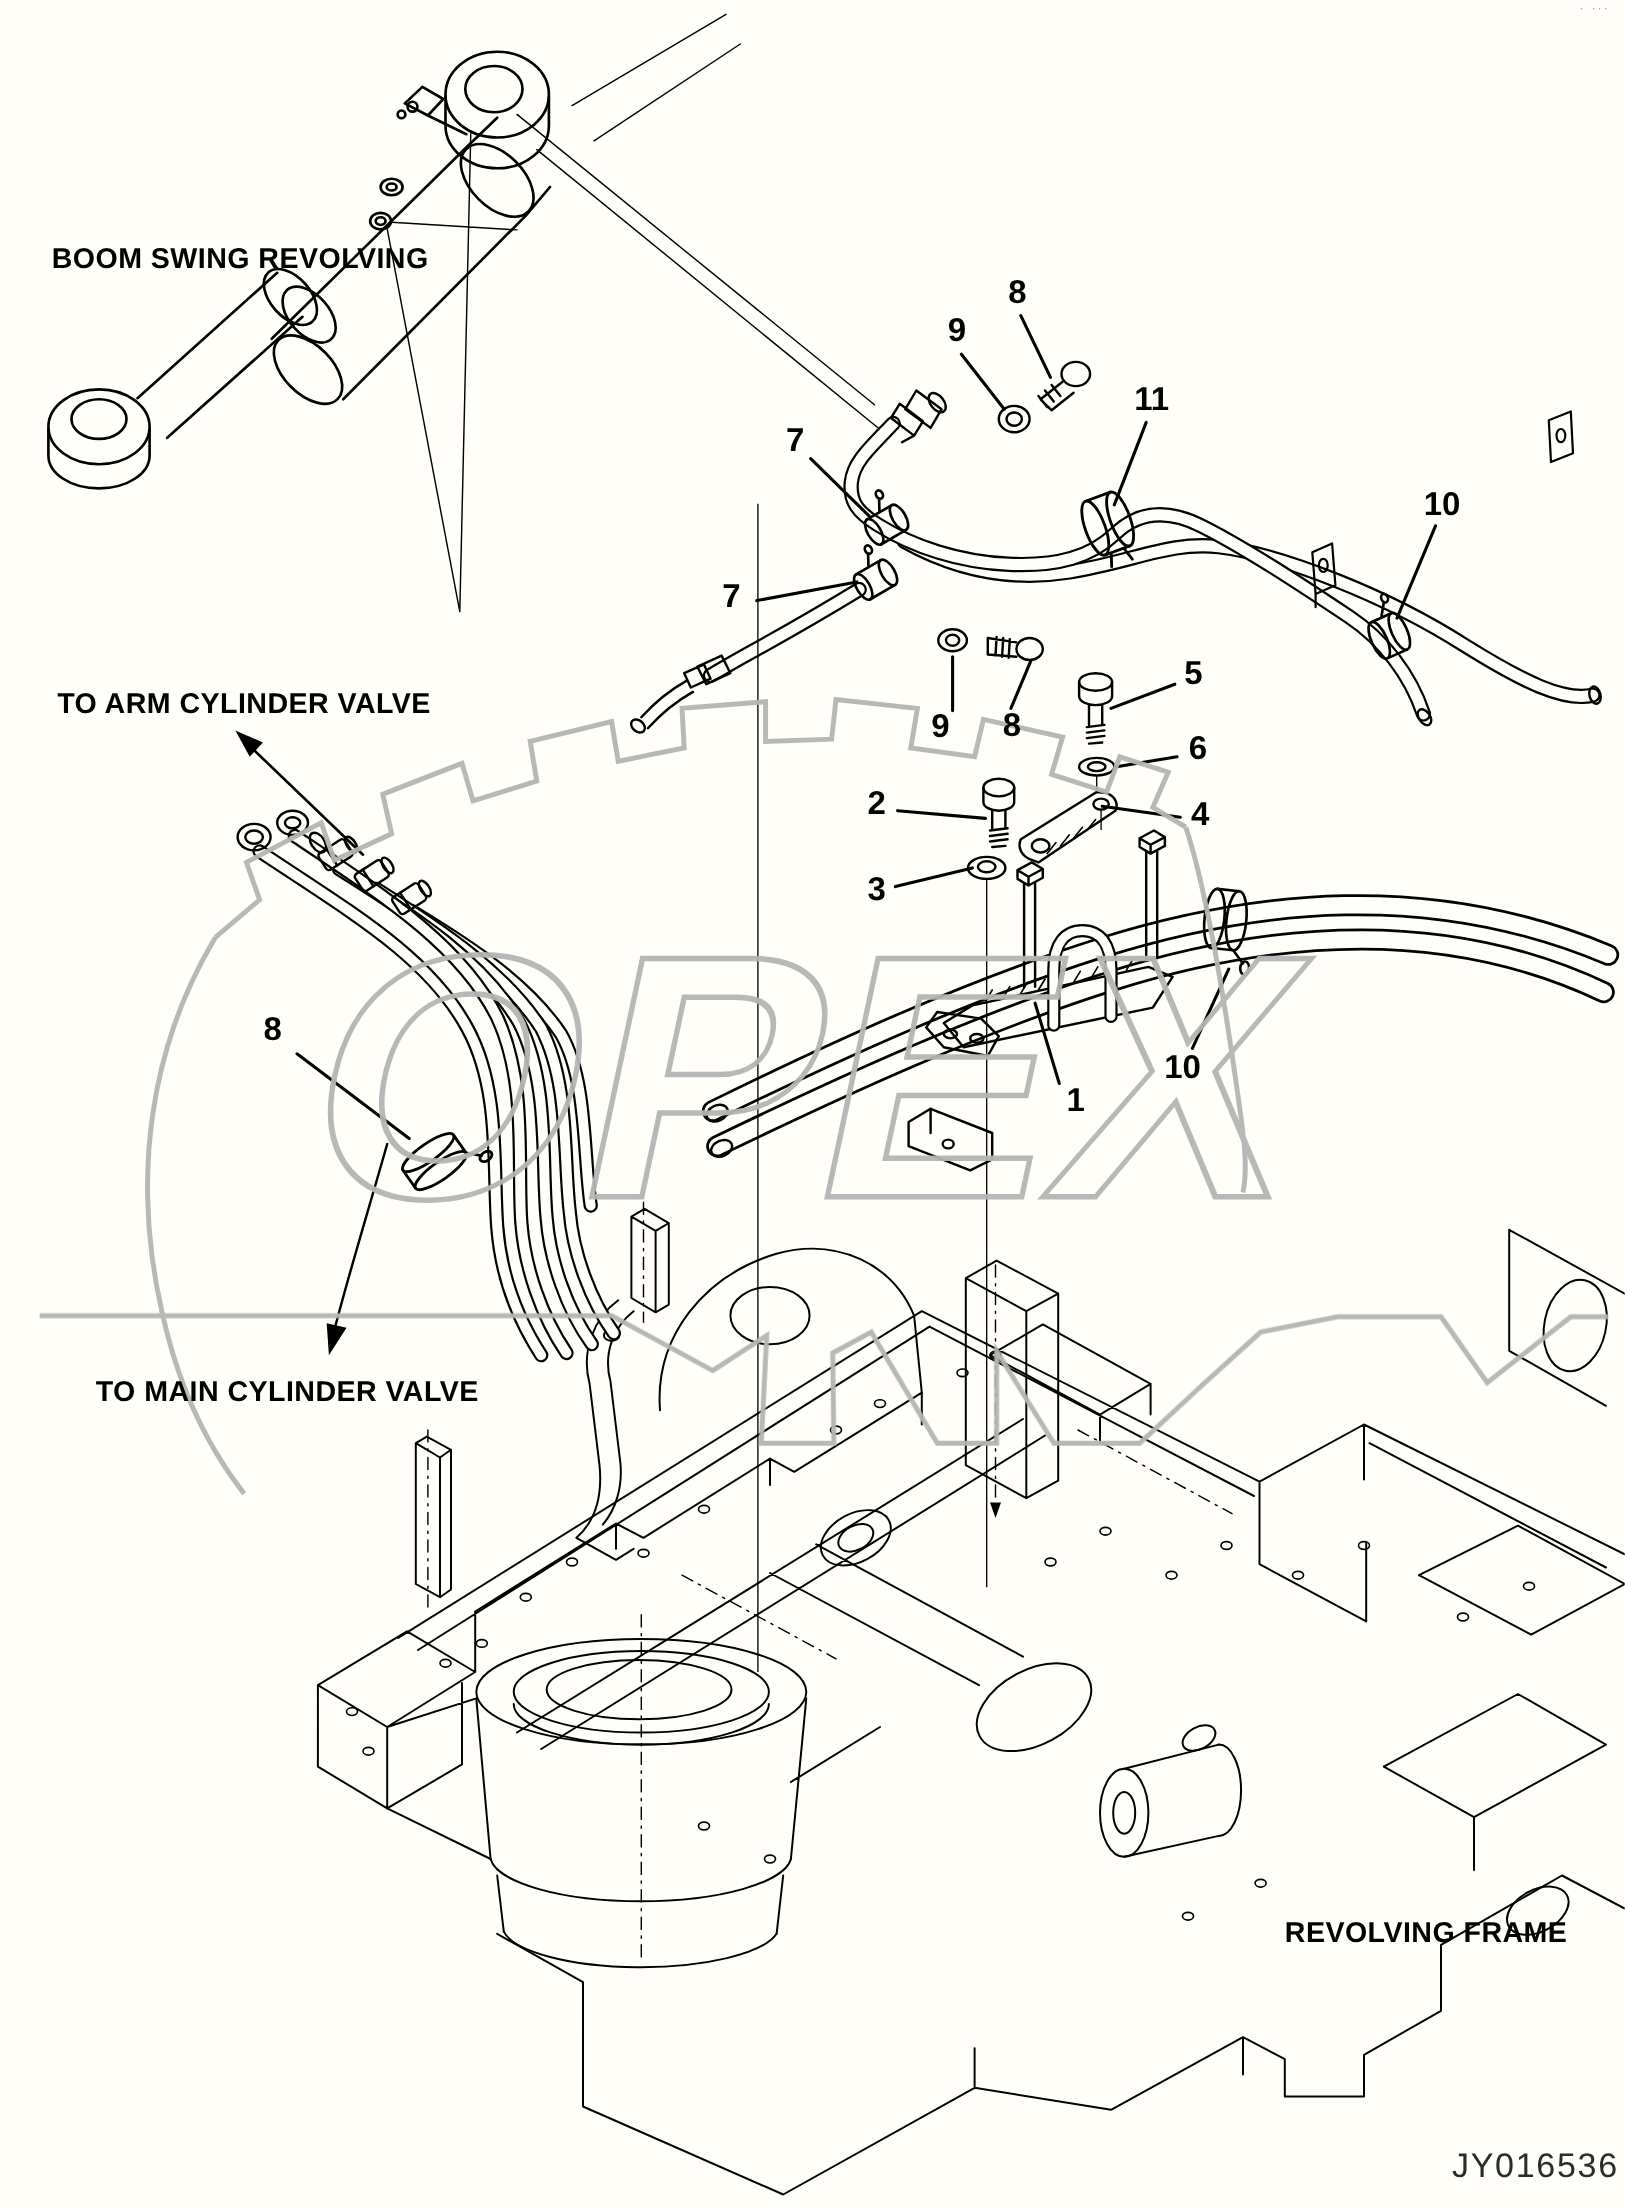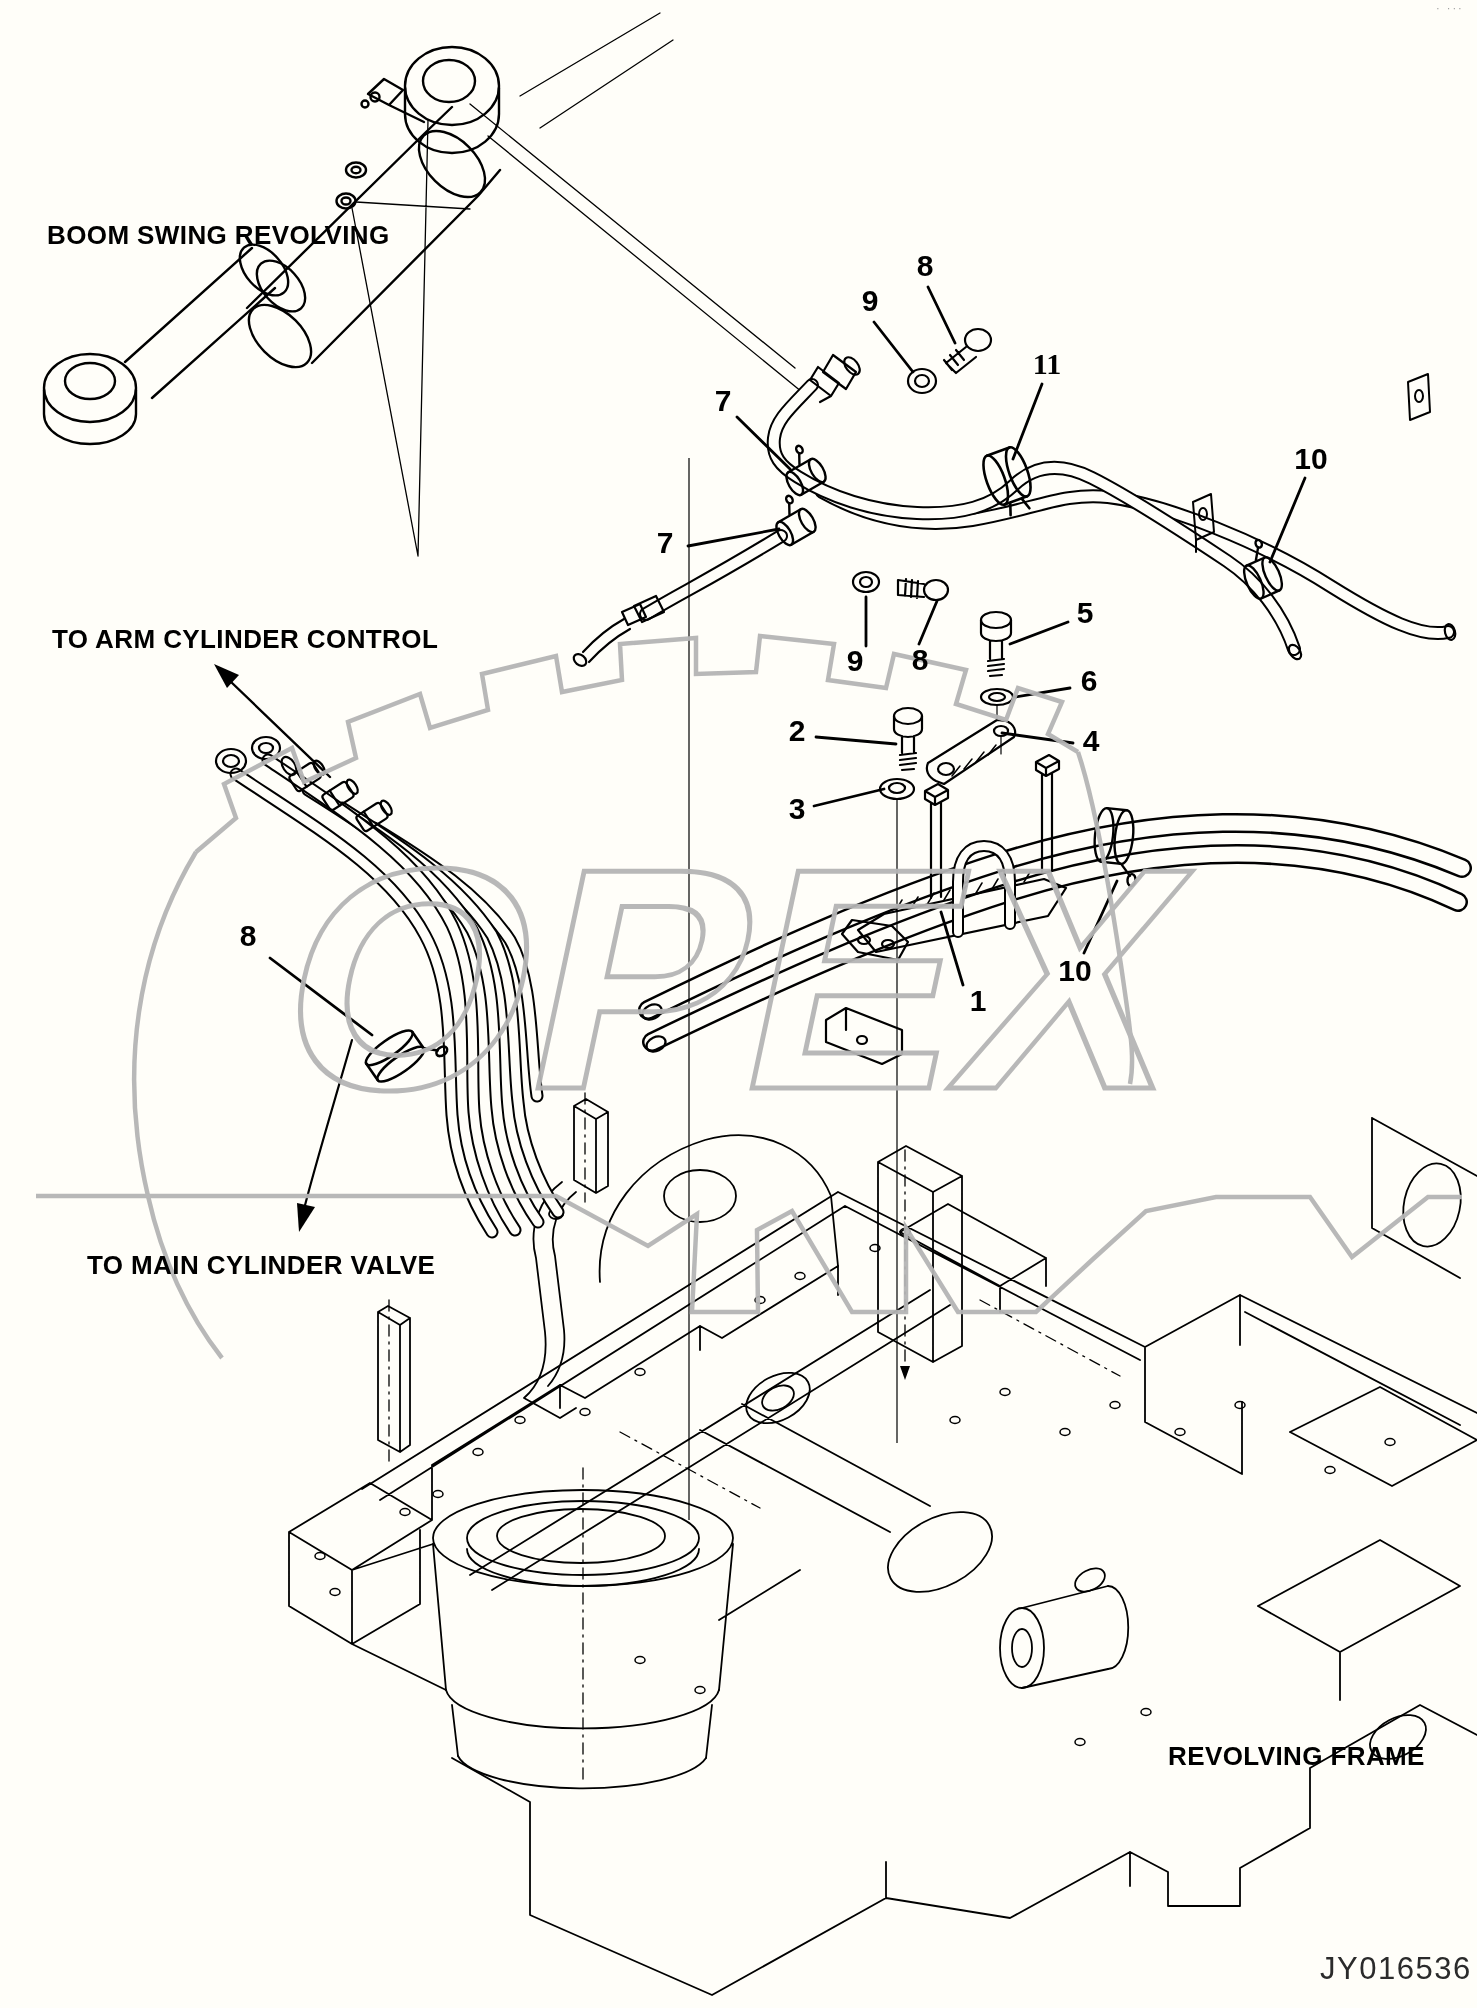--- a/index.html
+++ b/index.html
@@ -302,32 +302,32 @@
     <g transform="translate(268 1088) skewX(-12)">
       <text x="0" y="0" font-size="315" font-weight="bold" letter-spacing="4" fill="none" stroke-width="5">OPEX</text>
     </g>
     <path d="M36,1196 L556,1196 L648,1246 L697,1214 L692,1312 L758,1312 L757,1230 L792,1211 L852,1312 L906,1312 L906,1228 L958,1312 L1036,1312 L1092,1260 L1146,1211 L1216,1197 L1310,1197 L1352,1257 L1428,1197 L1462,1197"></path>
   </g>
 </svg>
 
   <div class="drawing-number">JY016536</div>
   <div class="corner-marks">· ···</div>
 <div class="caption" style="left: 47px; top: 222px;">BOOM SWING REVOLVING</div>
-    <div class="caption" style="left: 52px; top: 626px;">TO ARM CYLINDER CONTROL</div>
+    <div class="caption" style="left: 52px; top: 626px;">TO ARM CYLINDER VALVE</div>
     <div class="caption" style="left: 87px; top: 1252px;">TO MAIN CYLINDER VALVE</div>
     <div class="caption" style="left: 1168px; top: 1743px;">REVOLVING FRAME</div>
     <div class="callout" style="left: 978px; top: 1001px;">1</div>
     <div class="callout" style="left: 797px; top: 731px;">2</div>
     <div class="callout" style="left: 797px; top: 809px;">3</div>
     <div class="callout" style="left: 1091px; top: 741px;">4</div>
     <div class="callout" style="left: 1085px; top: 613px;">5</div>
     <div class="callout" style="left: 1089px; top: 681px;">6</div>
     <div class="callout" style="left: 723px; top: 401px;">7</div>
     <div class="callout" style="left: 665px; top: 543px;">7</div>
     <div class="callout" style="left: 925px; top: 266px;">8</div>
     <div class="callout" style="left: 920px; top: 660px;">8</div>
     <div class="callout" style="left: 870px; top: 301px;">9</div>
     <div class="callout" style="left: 855px; top: 661px;">9</div>
     <div class="callout" style="left: 1311px; top: 459px;">10</div>
     <div class="callout" style="left: 1075px; top: 971px;">10</div>
-    <div class="callout" style="left: 1047px; top: 364px; font-family: Liberation Serif, serif;">11</div>
+    <div class="callout" style="left: 1047px; top: 364px;">11</div>
     <div class="callout" style="left: 248px; top: 936px;">8</div>
   </div>
 
 </body></html>

